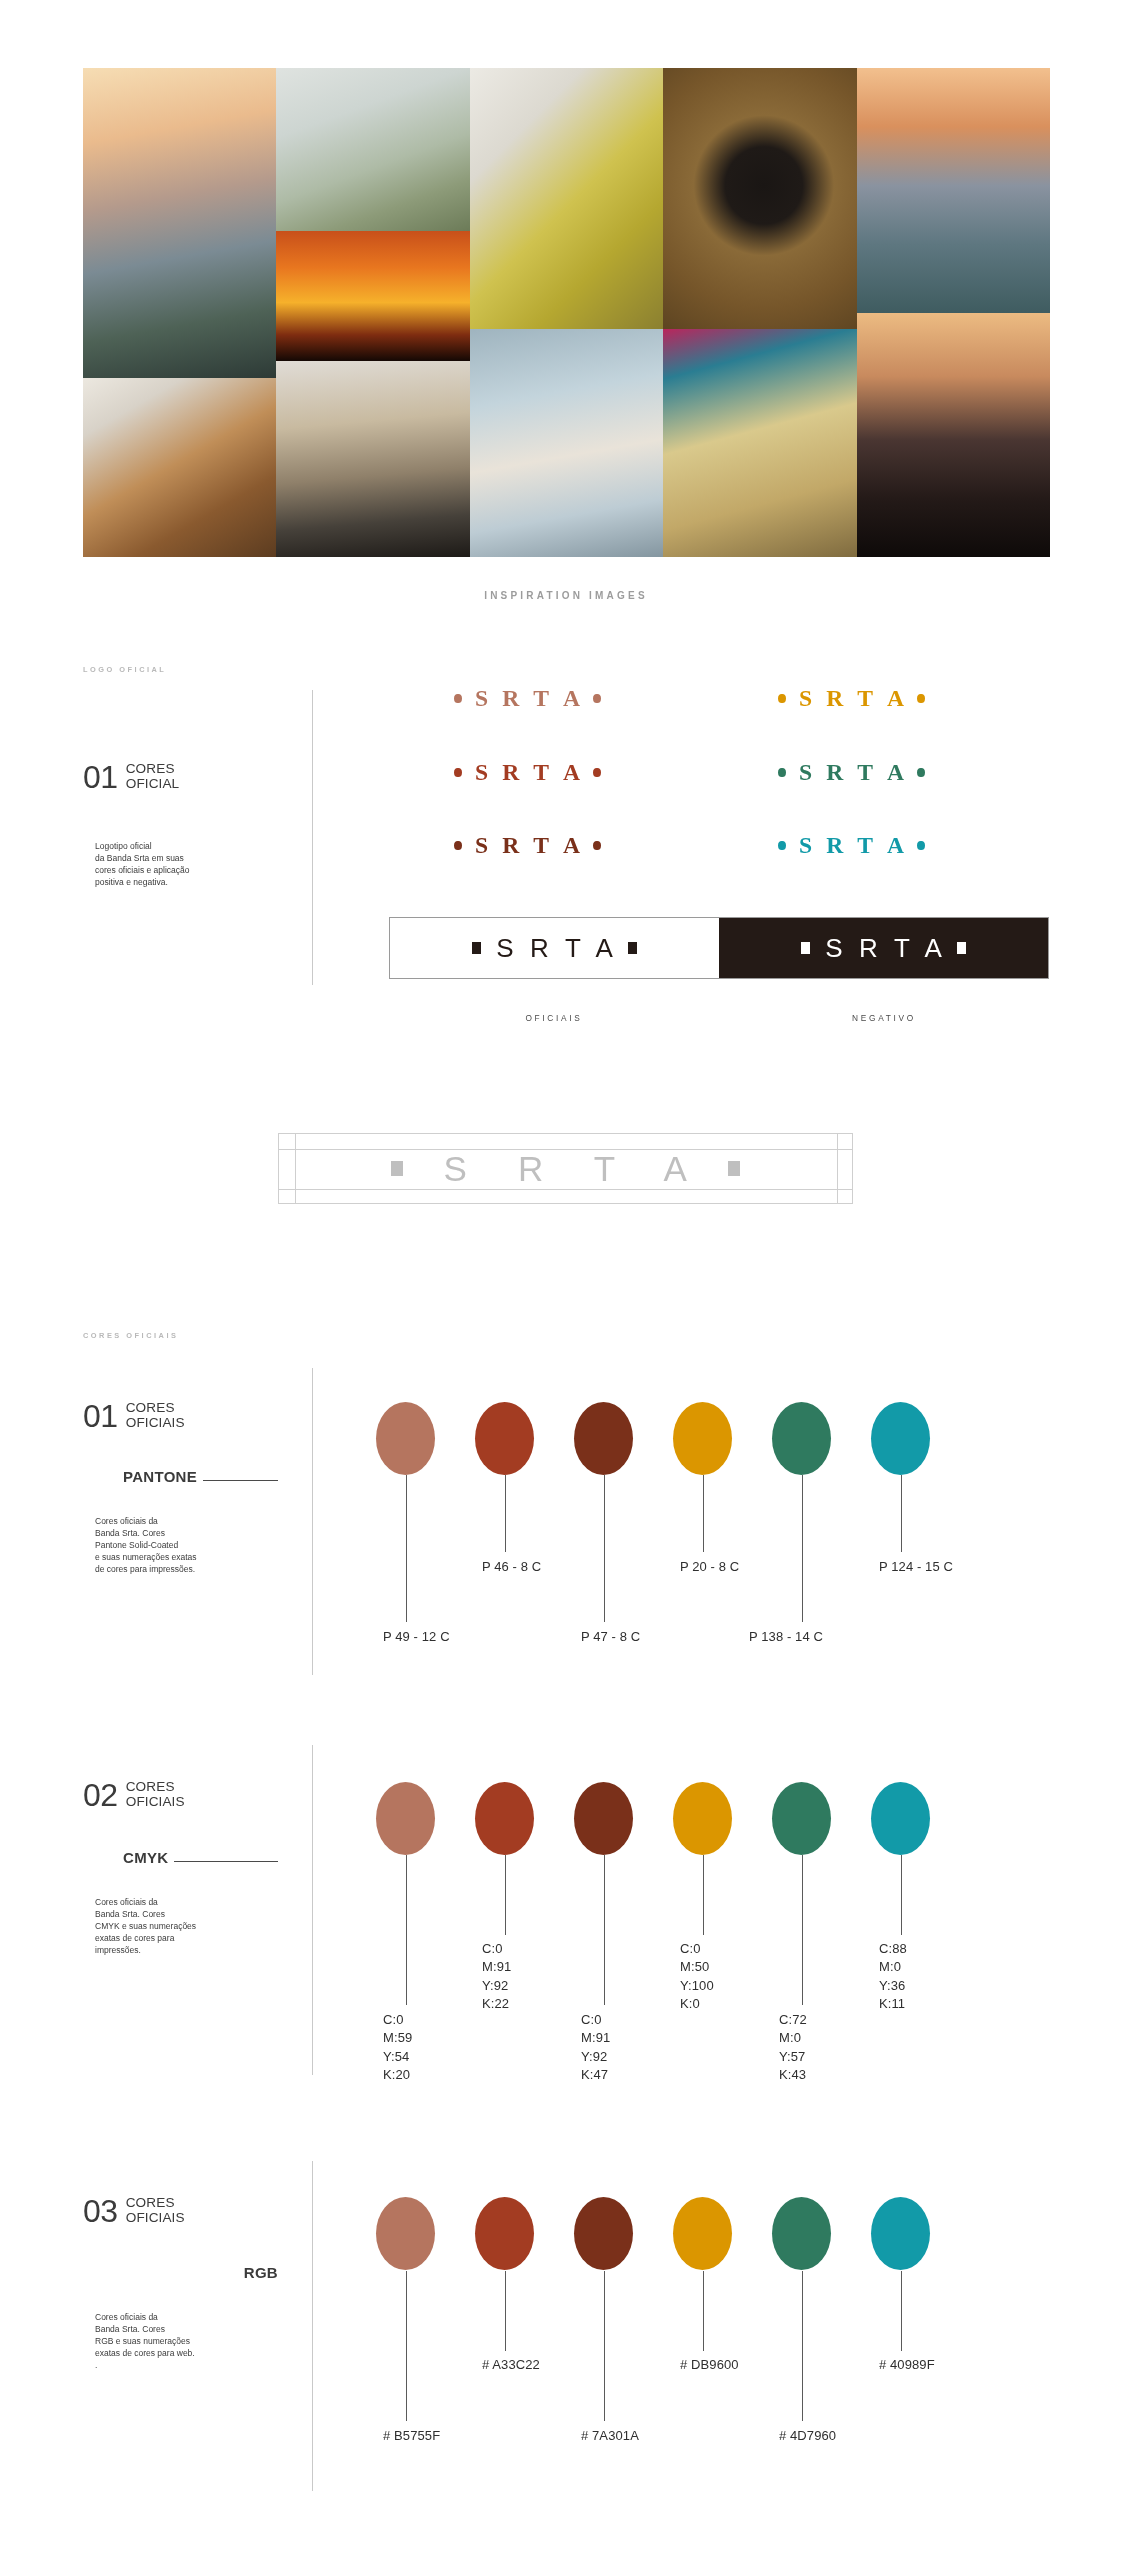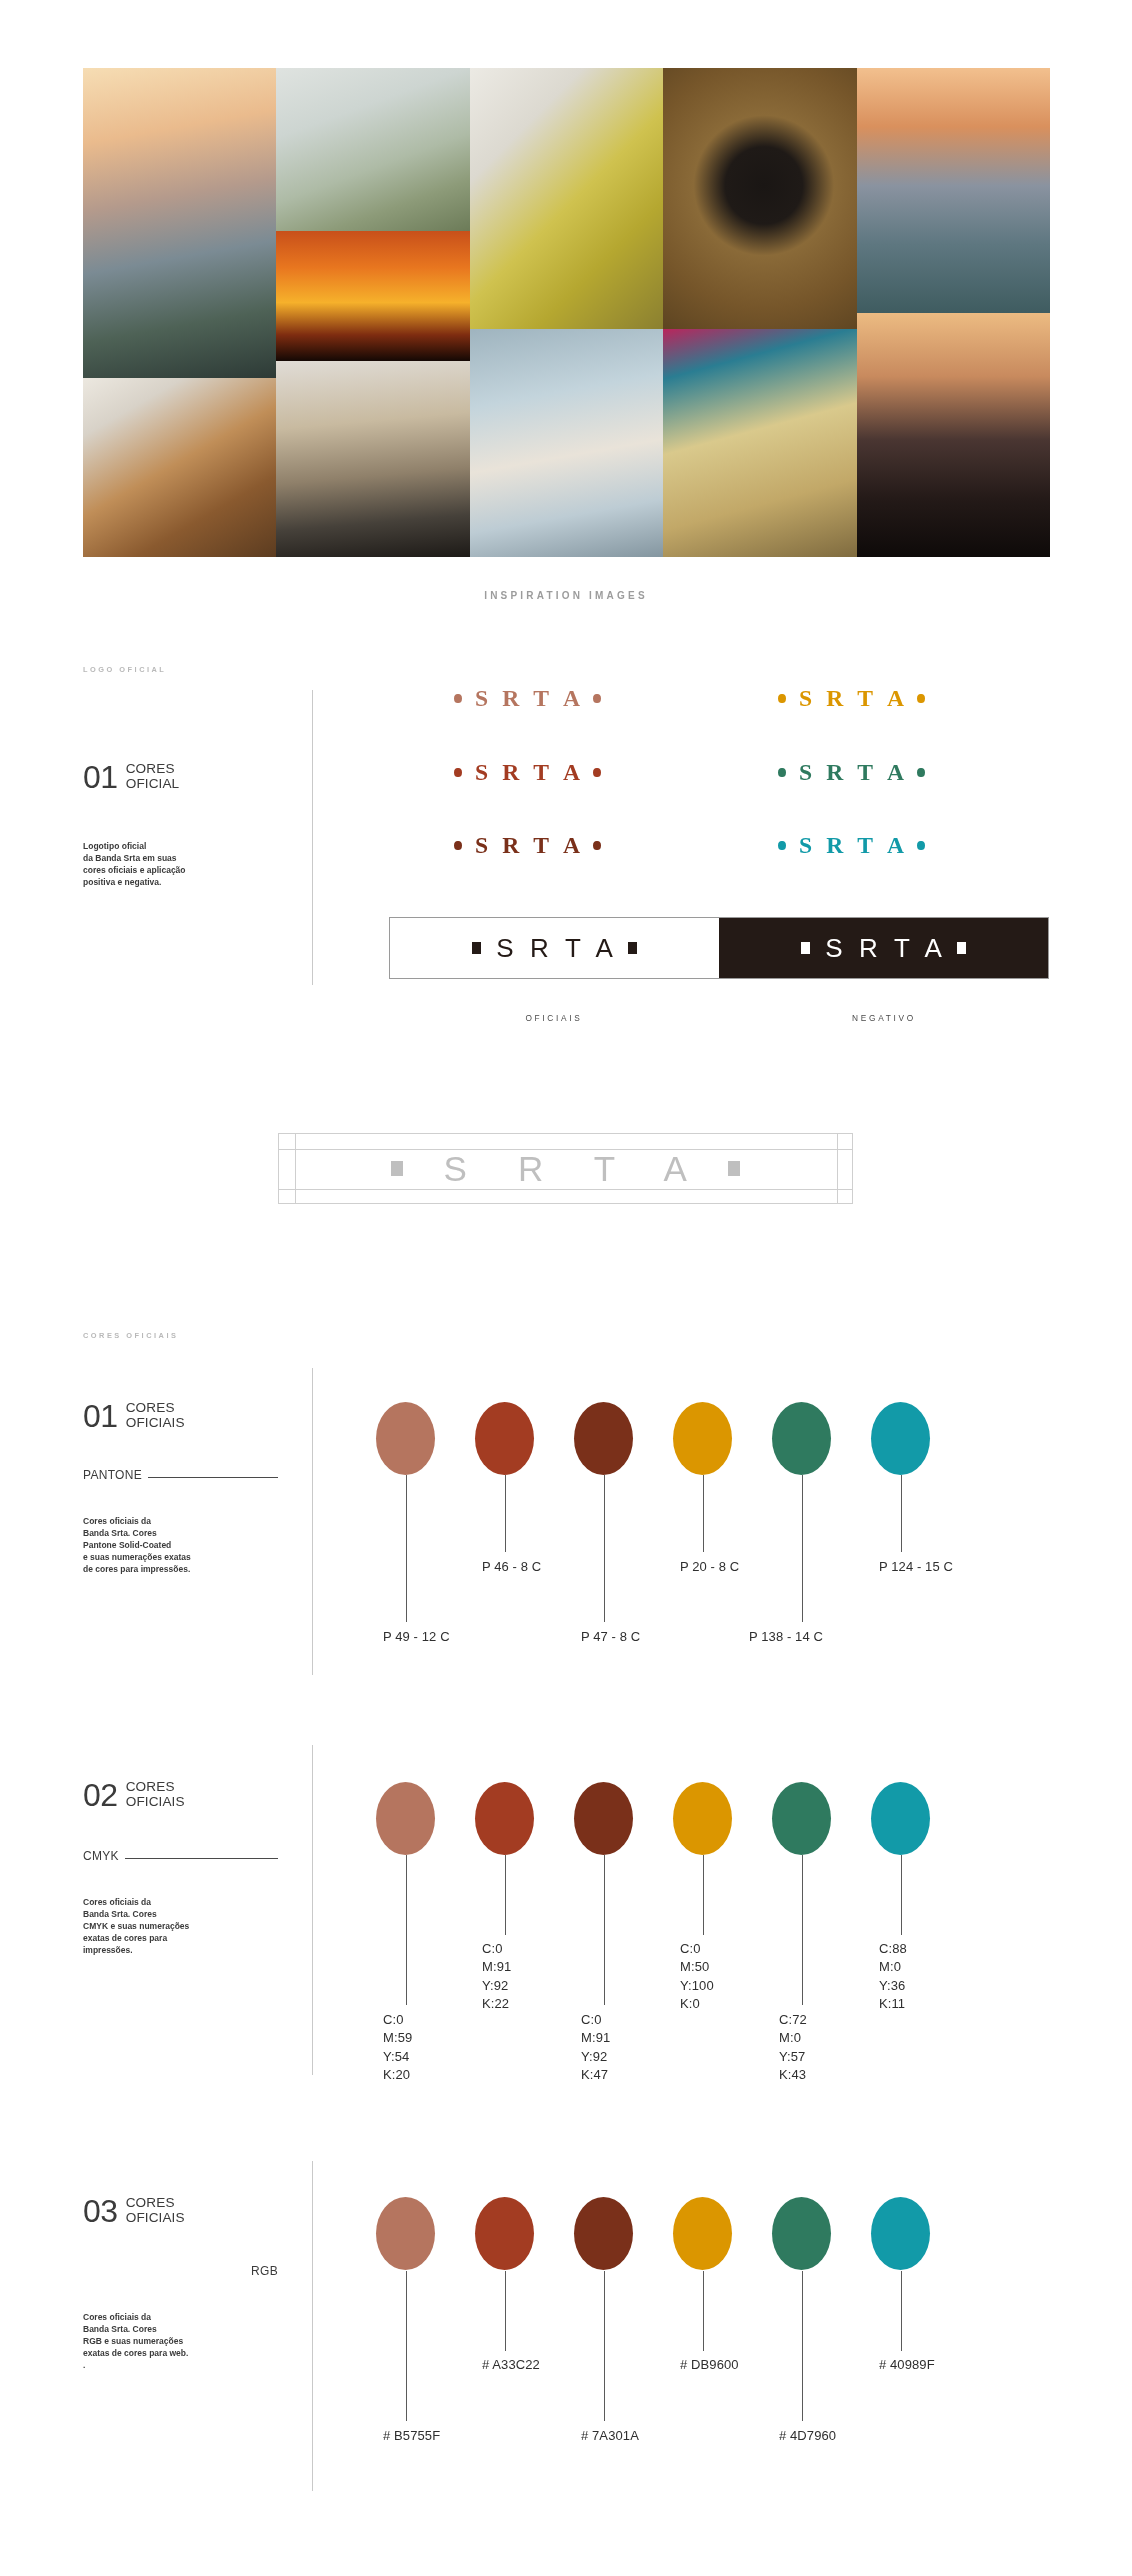--- a/index.html
+++ b/index.html
@@ -40,26 +40,26 @@
   .num-block .num {
     font-size:32px; font-weight:300; color:#3b3b3b; letter-spacing:-0.6px;
     line-height:1;
   }
   .num-block .ttl {
     font-size:13.6px; font-weight:400; color:#3b3b3b; line-height:1.08;
     letter-spacing:0.1px;
   }
 
   .sub-rule { position:absolute; display:flex; align-items:flex-end; gap:5.9px; }
-  .sub-rule .sr-txt { font-size:12px; font-weight:400; color:#3b3b3b; letter-spacing:0.3px; }
+  .sub-rule .sr-txt { font-size:15px; font-weight:700; color:#3b3b3b; letter-spacing:0.3px;margin-left:40px; }
   .sub-rule .sr-line { flex:1; border-bottom:0.8px solid #4a4a4a; margin-bottom:4.1px; }
 
   .body-copy {
     position:absolute;
-    font-size:8.5px; line-height:1.42; color:#3b3b3b; font-weight:700;
+    font-size:8.5px; line-height:1.42; color:#3b3b3b; font-weight:400;margin-left:12px;
   }
 
   .vrule { position:absolute; width:0.6px; background:#c9c9c9; }
 
   
   .logo-lockup {
     position:absolute;
     display:flex; align-items:center; justify-content:center;
     white-space:nowrap;
   }

